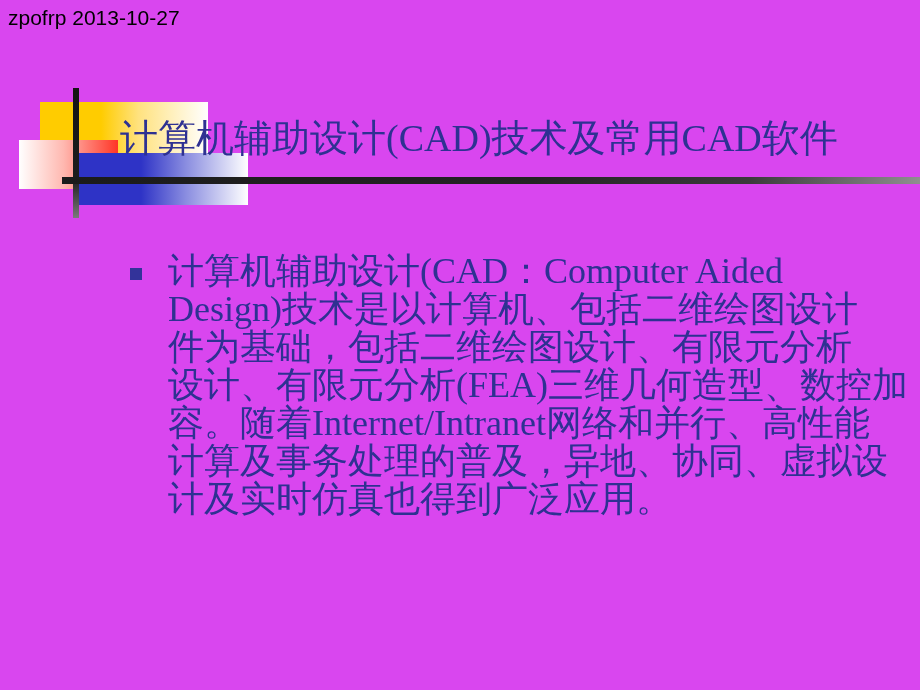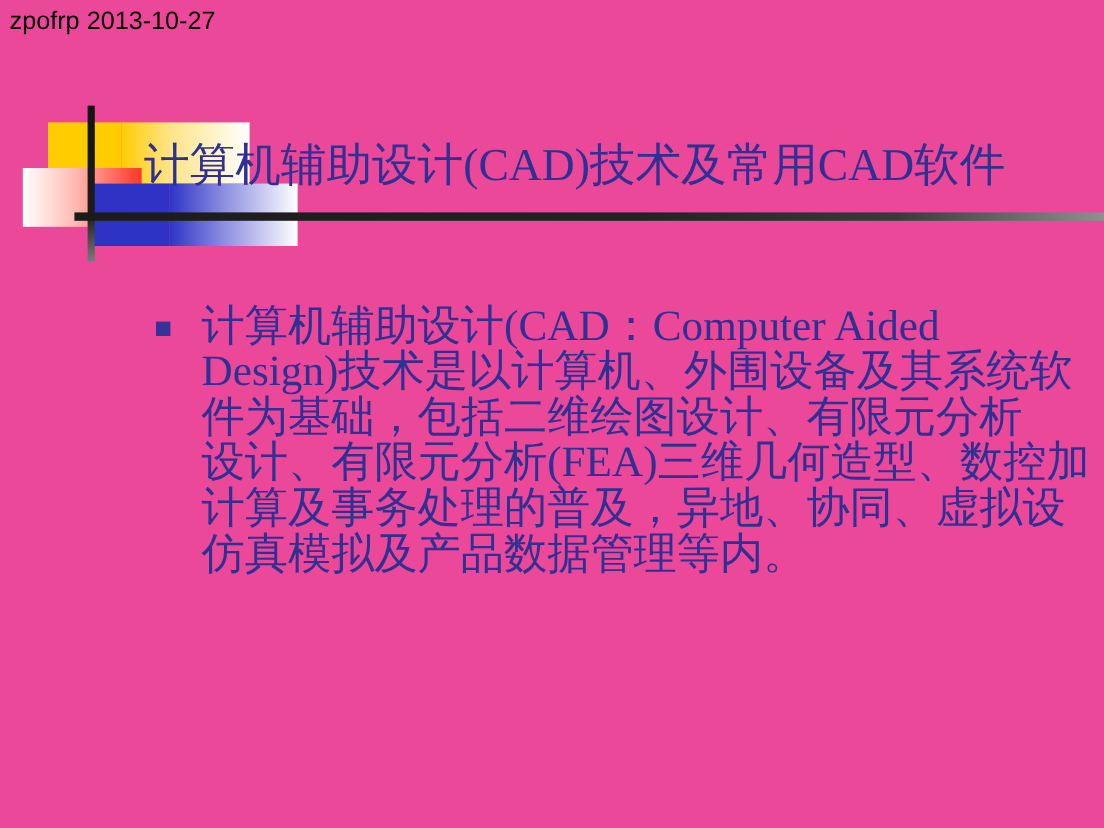--- a/index.html
+++ b/index.html
@@ -12,21 +12,21 @@
     height: 690px;
     position: relative;
     overflow: hidden;
     font-family: "Liberation Sans", sans-serif;
   }
 
   
   #slide {
     position: absolute;
     inset: 0;
-    background: #ec4899;
+    background: #d946ef;
     padding-left: 48px;
   }
 
   
   #header-bar {
     position: absolute;
     left: 0;
     top: 0;
     width: 920px;
     height: 46px;
@@ -176,22 +176,23 @@
     <div class="rule-h"></div>
   </div>
 
   <div id="title">计算机辅助设计(CAD)技术及常用CAD软件</div>
 
   <div id="body-block">
     <div class="bullet-row">
       <span class="bullet-marker"></span>
       <div class="bullet-text">
         <span class="ln">计算机辅助设计(CAD：Computer Aided</span>
-        <span class="ln">Design)技术是以计算机、外围设备及其系统软</span>
+        <span class="ln">Design)技术是以计算机、包括二维绘图设计</span>
         <span class="ln">件为基础，包括二维绘图设计、有限元分析</span>
         <span class="ln">设计、有限元分析(FEA)三维几何造型、数控加</span>
+        <span class="ln">容。随着Internet/Intranet网络和并行、高性能</span>
         <span class="ln">计算及事务处理的普及，异地、协同、虚拟设</span>
-        <span class="ln">仿真模拟及产品数据管理等内。</span>
+        <span class="ln">计及实时仿真也得到广泛应用。</span>
       </div>
     </div>
   </div>
 
 </div>
 
 </body></html>

